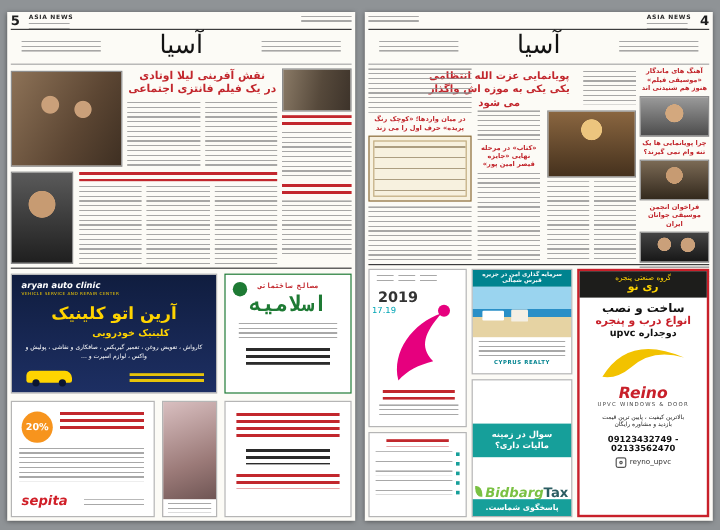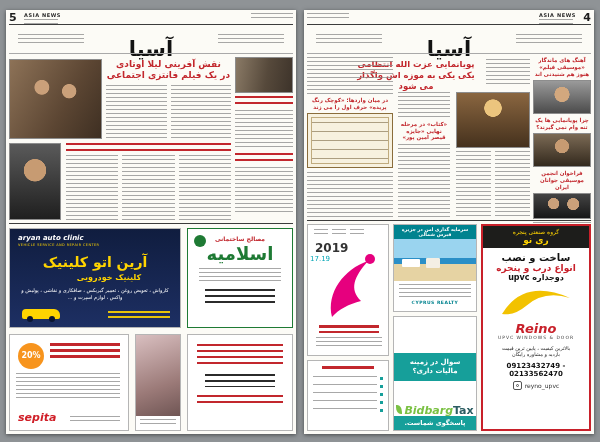--- a/index.html
+++ b/index.html
@@ -12,21 +12,21 @@
   
   .ft{background:repeating-linear-gradient(to bottom,#8b8b8b 0,#8b8b8b 1px,transparent 1px,transparent 4px);opacity:.75;}
   
   .rtb{background:repeating-linear-gradient(to bottom,#c2272d 0,#c2272d 2.5px,transparent 2.5px,transparent 6px);}
   
   .ftd{background:repeating-linear-gradient(to bottom,#2b2b2b 0,#2b2b2b 2.5px,transparent 2.5px,transparent 6px);}
   .rule{background:#3c3c3c;height:1px;}
   .rule-light{background:#a9a9a9;height:1px;}
   .pgnum{font-size:11px;font-weight:bold;color:#1d1d1d;}
   .edition{font-size:5px;font-weight:bold;letter-spacing:.6px;color:#2a2a2a;}
-  .masthead{text-align:center;font-size:21px;font-weight:bold;color:#121212;line-height:24px;margin-top:12px;}
+  .masthead{text-align:center;font-size:21px;font-weight:normal;color:#121212;line-height:24px;}
   .headline{color:#c2272d;font-weight:bold;text-align:center;direction:rtl;}
   .subhead{color:#c2272d;font-weight:bold;direction:rtl;text-align:center;}
   .ph{border:1px solid #8d8d8d;box-sizing:border-box;}
   .ph-group{background:linear-gradient(100deg,#8a7a66,#56493b 55%,#3d332a);}
   .ph-couple{background:radial-gradient(circle at 35% 35%,#caa07a 0 9%,transparent 10%),
              radial-gradient(circle at 65% 40%,#caa07a 0 9%,transparent 10%),
              linear-gradient(120deg,#8d7257,#5c4633 60%,#3e2f22);}
   .ph-beard{background:radial-gradient(circle at 50% 35%,#c79b72 0 20%,transparent 21%),
             linear-gradient(#5a5a5a,#1f1f1f);}
   .ph-face1{background:radial-gradient(circle at 50% 42%,#d3a87e 0 22%,transparent 23%),
@@ -101,21 +101,21 @@
       <div class="abs rtl" style="left:0;right:0;top:25px;text-align:center;color:#ffd400;font-weight:bold;font-size:14px;">آرین اتو کلینیک</div>
       <div class="abs rtl" style="left:0;right:0;top:44px;text-align:center;color:#ffd400;font-weight:bold;font-size:8px;margin-left:28px;">کلینیک خودرویی</div>
       <div class="abs rtl" style="left:6px;right:6px;top:58px;text-align:center;color:#fff;font-size:5px;line-height:7px;">کارواش ، تعویض روغن ، تعمیر گیربکس ، صافکاری و نقاشی ، پولیش و واکس ، لوازم اسپرت و ...</div>
       <div class="abs" style="left:12px;bottom:8px;width:38px;height:10px;background:#ffd400;border-radius:4px 6px 2px 2px;">
         <div class="abs" style="left:5px;bottom:-3px;width:6px;height:6px;border-radius:50%;background:#0b1530;"></div>
         <div class="abs" style="right:5px;bottom:-3px;width:6px;height:6px;border-radius:50%;background:#0b1530;"></div>
       </div>
       <div class="abs" style="right:10px;bottom:8px;width:62px;height:8px;background:repeating-linear-gradient(to bottom,#ffd400 0,#ffd400 2px,transparent 2px,transparent 5px);opacity:.9;"></div>
     </div>
 
-    <div class="abs adbox rtl" style="left:181px;top:218px;width:106px;height:100px;border:1.5px solid #1e7a34;text-align:center;">
+    <div class="abs adbox rtl" style="left:181px;top:218px;width:106px;height:100px;border:1.5px solid #1e7a34;text-align:center;font-family:Liberation Mono, monospace;">
       <div class="abs" style="left:6px;top:6px;width:12px;height:12px;border-radius:50%;background:#1e7a34;"></div>
       <div style="margin-top:6px;color:#c2272d;font-weight:bold;font-size:6px;">مصالح ساختمانی</div>
       <div style="margin-top:1px;color:#1e7a34;font-weight:bold;font-size:18px;">اسلامیه</div>
       <div class="ft" style="width:82px;height:16px;margin:4px auto 0;"></div>
       <div class="ftd" style="width:70px;height:14px;margin:5px auto 0;"></div>
     </div>
 
     <div class="abs adbox" style="left:3px;top:324px;width:120px;height:97px;">
       <div class="abs rtb" style="right:8px;top:8px;width:70px;height:17px;"></div>
       <div class="abs" style="left:8px;top:8px;width:26px;height:26px;border-radius:50%;background:#f7941d;color:#fff;font-weight:bold;font-size:8px;line-height:26px;text-align:center;">20%</div>

